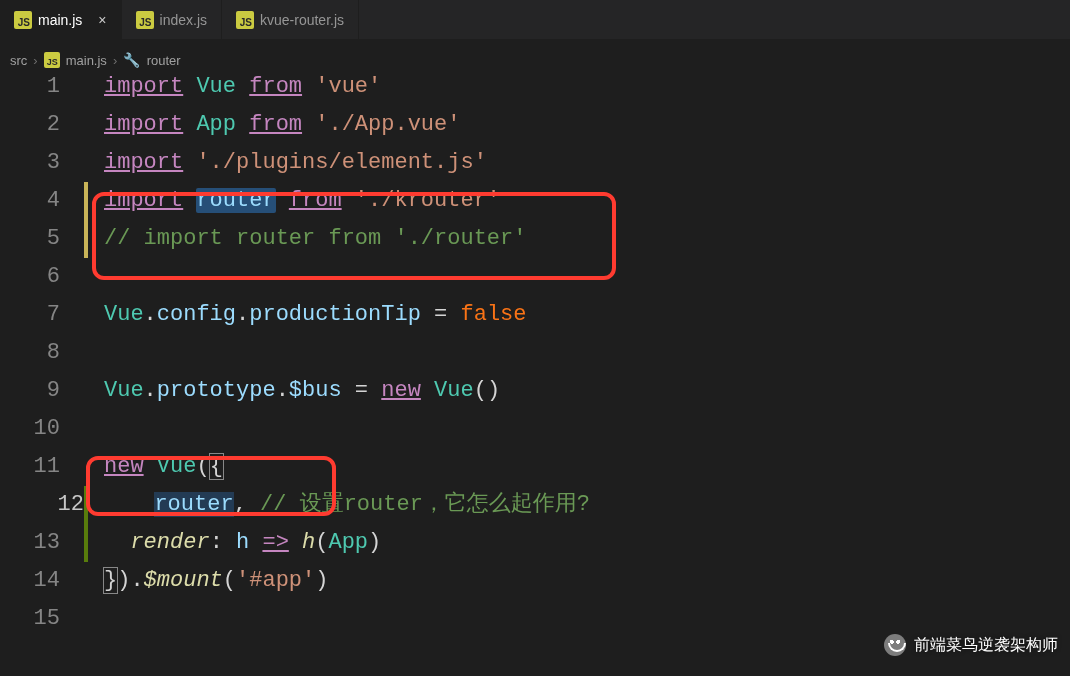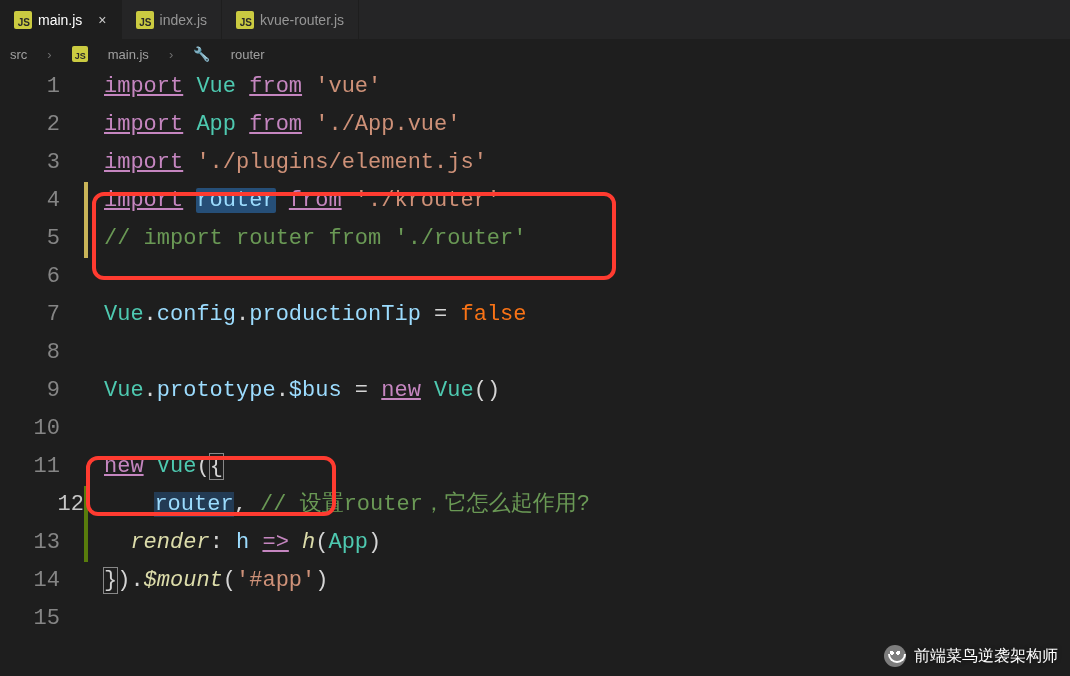--- a/index.html
+++ b/index.html
@@ -49,27 +49,27 @@
   .tab .close {
     margin-left: 10px;
     color: #cccccc;
     font-size: 14px;
     line-height: 1;
   }
 
   
   .breadcrumb {
     display: flex;
-    align-items: center;
+    align-items: flex-end;
     height: 28px;
     padding: 0 10px;
     font-family: -apple-system, "Segoe UI", Arial, sans-serif;
     font-size: 13px;
     color: #a0a0a0;
-    gap: 20px;
+    gap: 6px;
     background: #1e1e1e;
   }
   .breadcrumb .chev { color: #6e6e6e; }
   .breadcrumb .js-icon {
     width: 16px; height: 16px;
     background: #cbcb41;
     color: #292929;
     font-size: 9px;
     font-weight: bold;
     display: inline-flex;
@@ -148,21 +148,21 @@
     position: absolute;
     border: 4px solid #ff3b30;
     border-radius: 12px;
     pointer-events: none;
   }
 
   
   .watermark {
     position: absolute;
     right: 12px;
-    bottom: 9px;
+    bottom: 20px;
     display: flex;
     align-items: center;
     gap: 8px;
     color: #fff;
     font-family: -apple-system, "Segoe UI", Arial, sans-serif;
     font-size: 16px;
     text-shadow: 0 0 4px rgba(0,0,0,0.6);
   }
   .wm-icon {
     width: 22px; height: 22px; border-radius: 50%;

